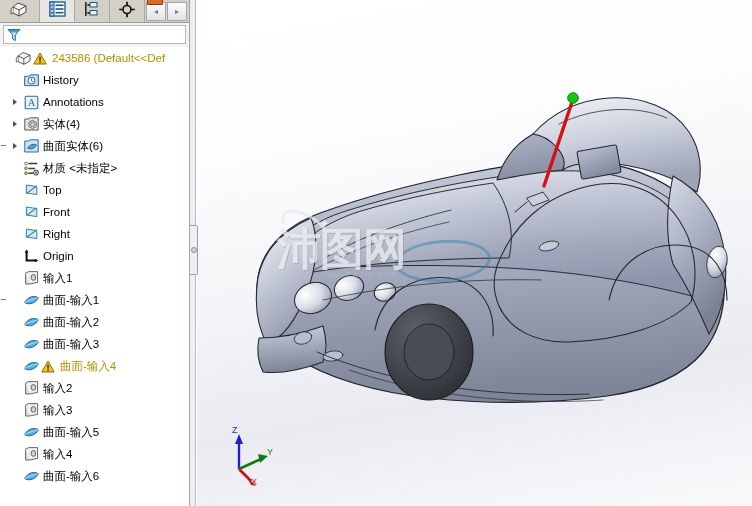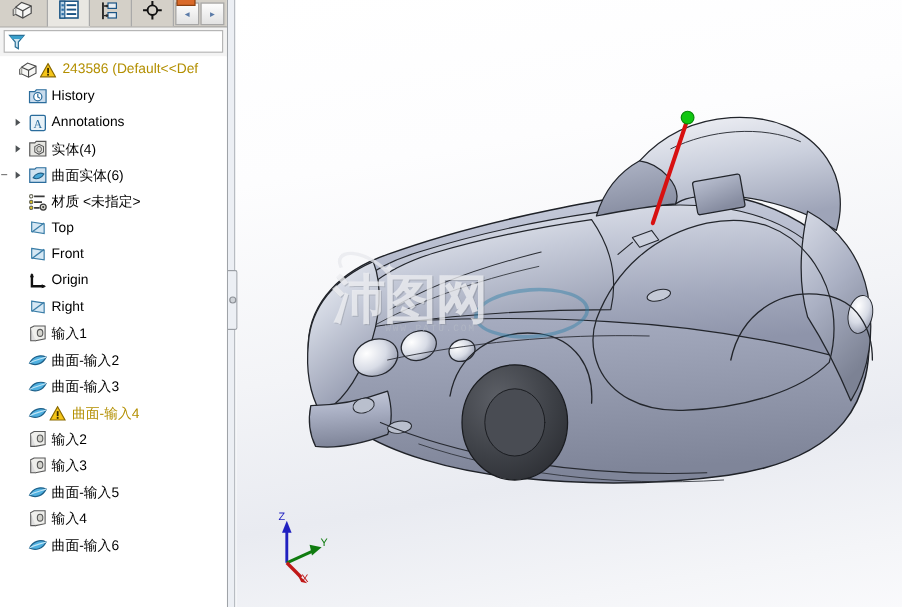--- a/index.html
+++ b/index.html
@@ -409,49 +409,61 @@
               <path d="M3.4 11.6 L13.8 3.8" stroke="#3b7ea8" stroke-width="1.1"></path>
             </svg>
           </span>
           <span class="lbl">Front</span>
         </div>
         <div class="trow">
           <span style="display:inline-block;width:8px"></span>
           <span class="tw"></span>
           <span class="ico">
             <svg width="17" height="17" viewBox="0 0 17 17">
+              <path d="M3.4 3 L13.8 4.6 L13.8 12.6 L3.4 11 Z" fill="#d6e8f4" stroke="#3b7ea8" stroke-width="1"></path>
+              <path d="M3.4 11.6 L13.8 3.8" stroke="#3b7ea8" stroke-width="1.1"></path>
+            </svg>
+          </span>
+          <span class="lbl">Right</span>
+        </div>
+        <div class="trow">
+          <span style="display:inline-block;width:8px"></span>
+          <span class="tw"></span>
+          <span class="ico">
+            <svg width="17" height="17" viewBox="0 0 17 17">
               <path d="M3.6 2.6 V12.6 H14" fill="none" stroke="#111" stroke-width="2"></path>
               <polygon points="3.6,1.4 1.9,5 5.3,5" fill="#111"></polygon>
               <polygon points="15.4,12.6 11.8,10.9 11.8,14.3" fill="#111"></polygon>
             </svg>
           </span>
           <span class="lbl">Origin</span>
         </div>
         <div class="trow">
           <span style="display:inline-block;width:8px"></span>
           <span class="tw"></span>
           <span class="ico">
             <svg width="17" height="17" viewBox="0 0 17 17">
-              <path d="M3.4 3 L13.8 4.6 L13.8 12.6 L3.4 11 Z" fill="#d6e8f4" stroke="#3b7ea8" stroke-width="1"></path>
-              <path d="M3.4 11.6 L13.8 3.8" stroke="#3b7ea8" stroke-width="1.1"></path>
-            </svg>
-          </span>
-          <span class="lbl">Right</span>
-        </div>
-        <div class="trow">
-          <span style="display:inline-block;width:8px"></span>
-          <span class="tw"></span>
-          <span class="ico">
-            <svg width="17" height="17" viewBox="0 0 17 17">
               <path d="M2.6 3.2 L6.6 3.2 L6.6 14 L2.6 14 Z" fill="#dedede" stroke="#585858" stroke-width=".9"></path>
               <path d="M2.6 3.2 L5.4 1.6 L14.6 1.6 L14.6 12.4 L6.6 14" fill="#efefec" stroke="#585858" stroke-width=".9"></path>
               <ellipse cx="10.4" cy="7.4" rx="2.3" ry="2.9" fill="#d4d4ce" stroke="#585858" stroke-width=".9"></ellipse>
             </svg>
           </span>
           <span class="lbl">输入1</span>
+        </div>
+        <div class="trow">
+          <span class="dash"></span>
+          <span style="display:inline-block;width:8px"></span>
+          <span class="tw"></span>
+          <span class="ico">
+            <svg width="17" height="17" viewBox="0 0 17 17">
+              <path d="M1.6 10.6 C 4.6 5, 10.4 3.2, 15.4 5.6 C 12.6 11.4, 6.6 13.2, 1.6 10.6 Z" fill="#4fb0e0" stroke="#1d5f88" stroke-width="1"></path>
+              <path d="M1.6 10.6 C 5 8.4, 10 7.4, 15.4 5.6" fill="none" stroke="#bfe4f5" stroke-width=".9"></path>
+            </svg>
+          </span>
+          <span class="lbl">曲面-输入1</span>
         </div>
         <div class="trow">
           <span style="display:inline-block;width:8px"></span>
           <span class="tw"></span>
           <span class="ico">
             <svg width="17" height="17" viewBox="0 0 17 17">
               <path d="M1.6 10.6 C 4.6 5, 10.4 3.2, 15.4 5.6 C 12.6 11.4, 6.6 13.2, 1.6 10.6 Z" fill="#4fb0e0" stroke="#1d5f88" stroke-width="1"></path>
               <path d="M1.6 10.6 C 5 8.4, 10 7.4, 15.4 5.6" fill="none" stroke="#bfe4f5" stroke-width=".9"></path>
             </svg>
           </span>

